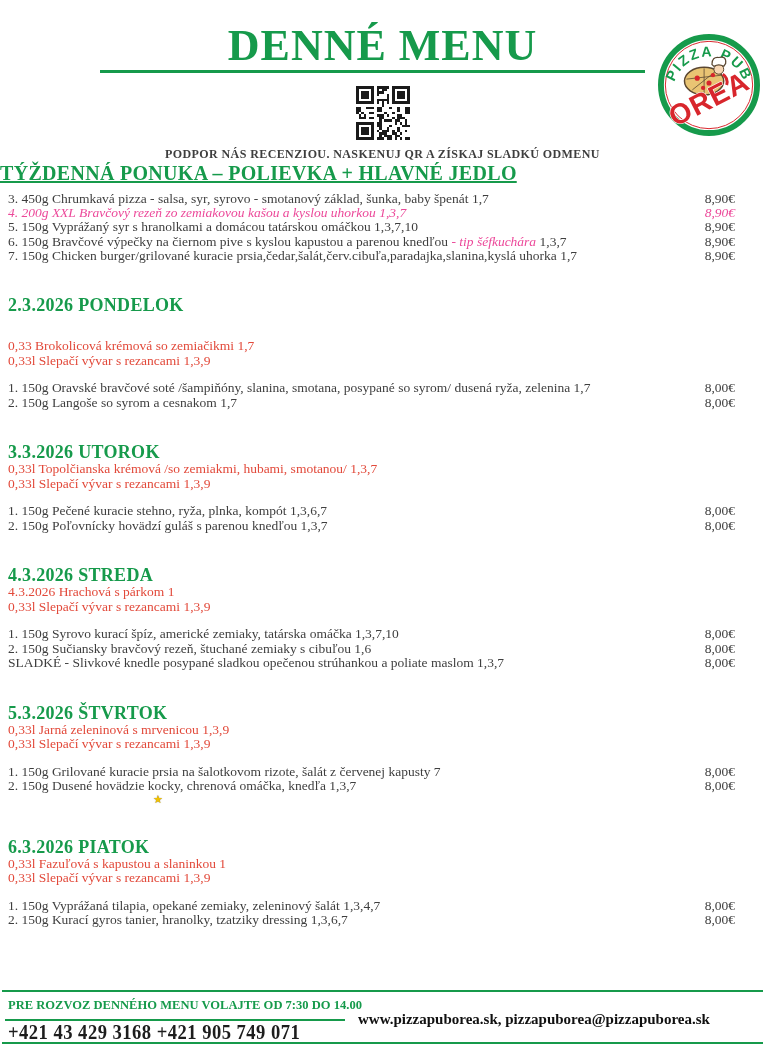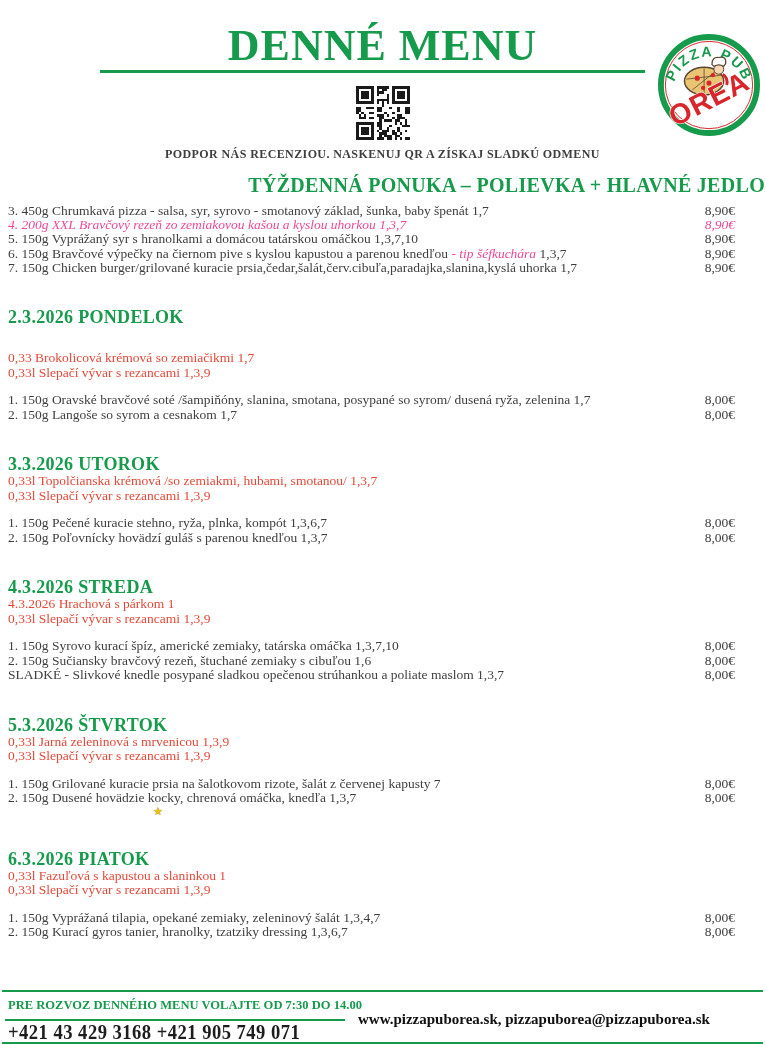--- a/index.html
+++ b/index.html
@@ -17,21 +17,21 @@
   .title-rule{height:3px;background:#169a4b;width:545px;margin-left:100px;margin-top:2px;}
   .thanks{margin-top:7px;text-align:center;color:#e30918;font-weight:bold;font-size:15px;letter-spacing:.4px;}
   .logo{position:absolute;top:10px;right:5px;width:102px;height:102px;}
 
   
   .qr-wrap{margin-top:13px;text-align:center;}
   .qr{display:inline-block;width:54px;height:54px;}
   .qr-caption{margin-top:3px;text-align:center;font-size:12px;font-weight:bold;color:#3e3e3e;letter-spacing:.4px;}
 
   
-  .weekly-title{margin-top:12px;text-align:right;color:#169a4b;font-weight:bold;font-size:20px;letter-spacing:.3px;}
+  .weekly-title{text-align:left;color:#169a4b;font-weight:bold;font-size:20px;letter-spacing:.3px;text-decoration:underline;}
   .menu-rows{margin:7px 30px 0 8px;}
   .row{display:flex;font-size:13.5px;line-height:14.2px;white-space:nowrap;}
   .row-text{flex:1;overflow:hidden;}
   .row-price{width:46px;text-align:right;flex:none;}
   .red-text{color:#ec4899;font-style:italic;}
 
   
   .days{margin:0 30px 0 8px;}
   .day-heading{color:#169a4b;font-size:18px;line-height:20px;font-weight:bold;margin-top:32px;letter-spacing:.3px;}
   .day-heading.gap{margin-bottom:24px;}

